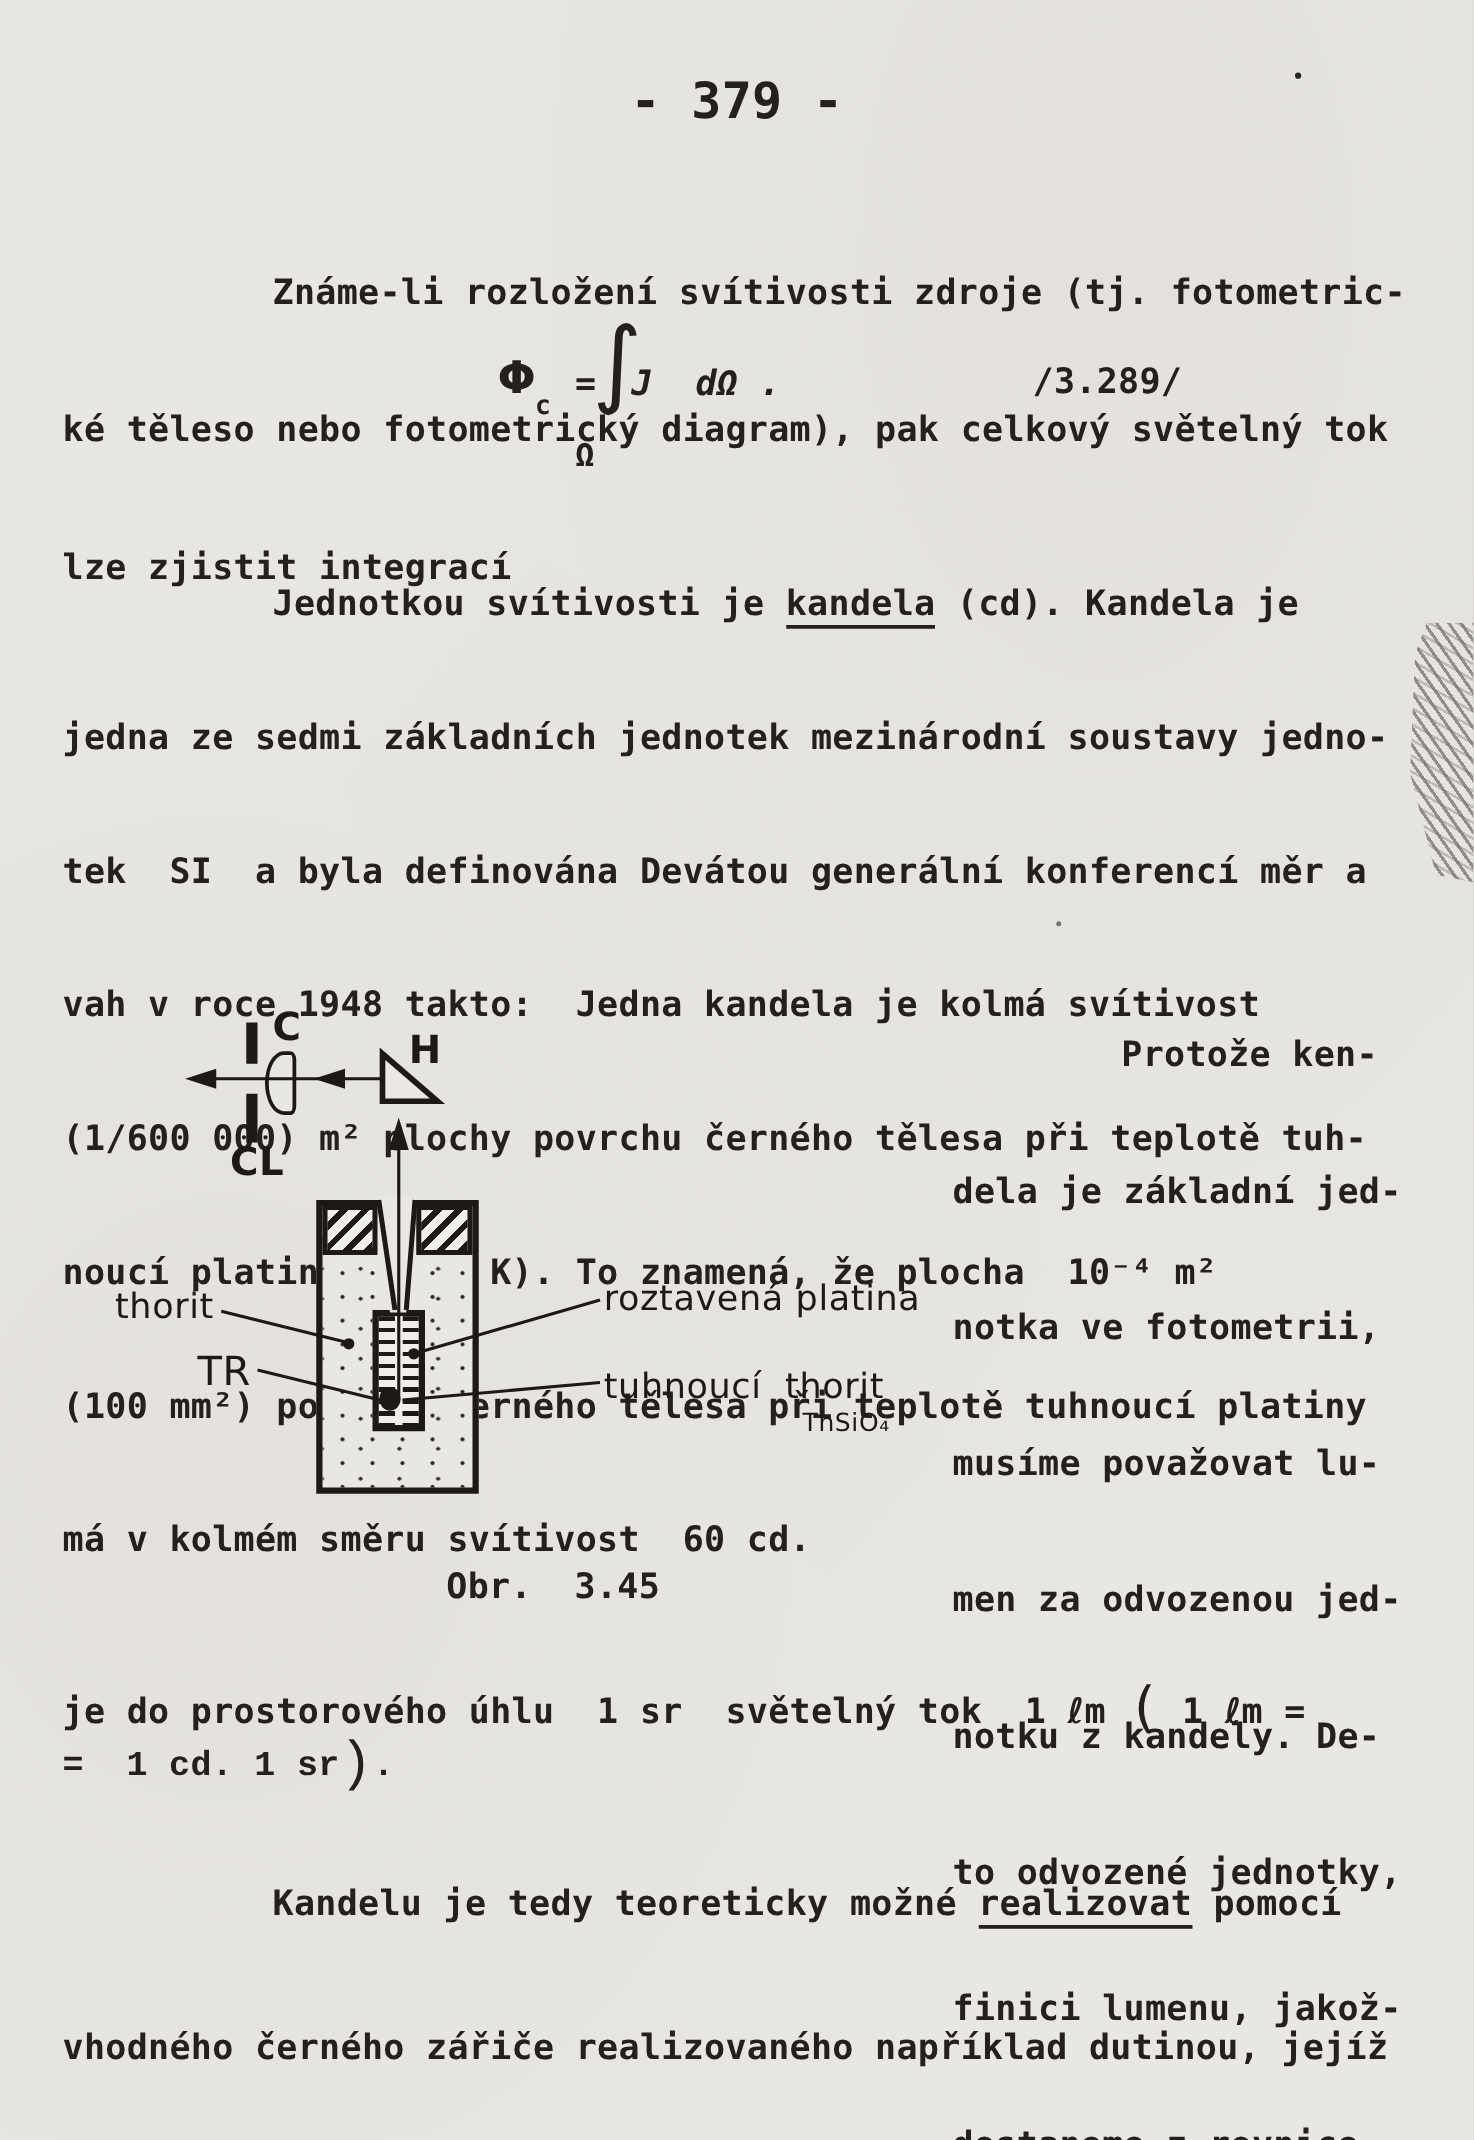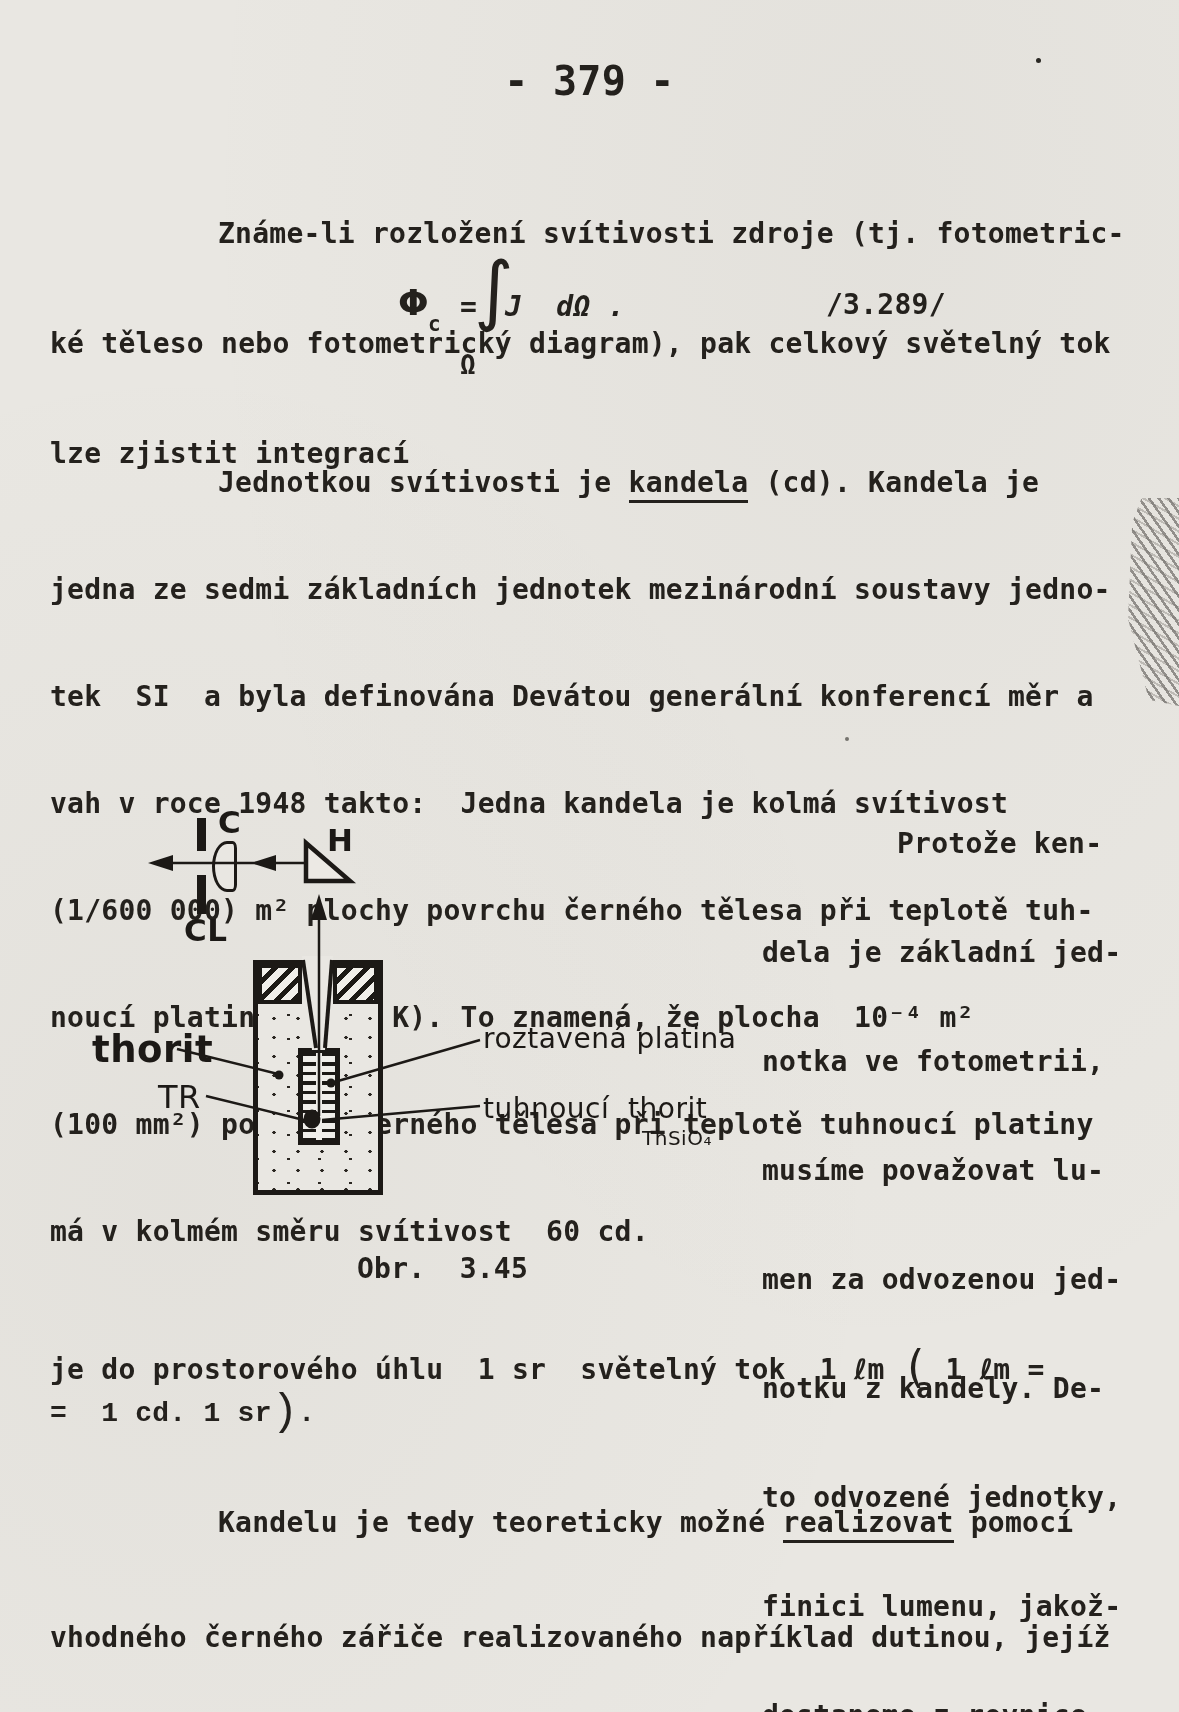--- a/index.html
+++ b/index.html
@@ -161,21 +161,21 @@
     <line x1="480" y1="1040" x2="331" y2="1083" stroke="#1c1916" stroke-width="2.5"></line>
     <circle cx="331" cy="1083" r="4.5" fill="#1c1916"></circle>
     <line x1="480" y1="1106" x2="322" y2="1120" stroke="#1c1916" stroke-width="2.5"></line>
 
     <ellipse cx="312" cy="1119" rx="8.5" ry="9.5" fill="#1c1916"></ellipse>
   </svg>
 
   <span class="fig-label" style="left:218px;top:804px;font-size:31px;">C</span>
   <span class="fig-label" style="left:184px;top:912px;font-size:31px;">CL</span>
   <span class="fig-label" style="left:327px;top:822px;font-size:31px;">H</span>
-  <span class="fig-label" style="left:92px;top:1028px;font-size:37px;font-weight:bold;">thorit</span>
+  <span class="fig-label" style="left:92px;top:1028px;font-size:28px;font-weight:normal;">thorit</span>
   <span class="fig-label" style="left:158px;top:1078px;font-size:32px;font-weight:normal;">TR</span>
   <span class="fig-label" style="left:483px;top:1022px;font-size:28px;font-weight:normal;">roztavená platina</span>
   <span class="fig-label" style="left:483px;top:1092px;font-size:28px;font-weight:normal;">tuhnoucí  thorit</span>
   <span class="fig-label" style="left:642px;top:1126px;font-size:20px;font-weight:normal;">ThSiO₄</span>
 
   <div class="tw" style="left:357px;top:1252px;">Obr.  3.45</div>
 
   <div class="tw" style="left:50px;top:1338px;"><span>je do prostorového úhlu  1 sr  světelný tok  1 ℓm </span><span class="bigparen">(</span><span> 1 ℓm =</span></div>
   <div class="tw" style="left:50px;top:1384px;font-family:Liberation Mono, monospace;"><span>=  1 cd. 1 sr</span><span class="bigparen">)</span><span>.</span></div>
 

